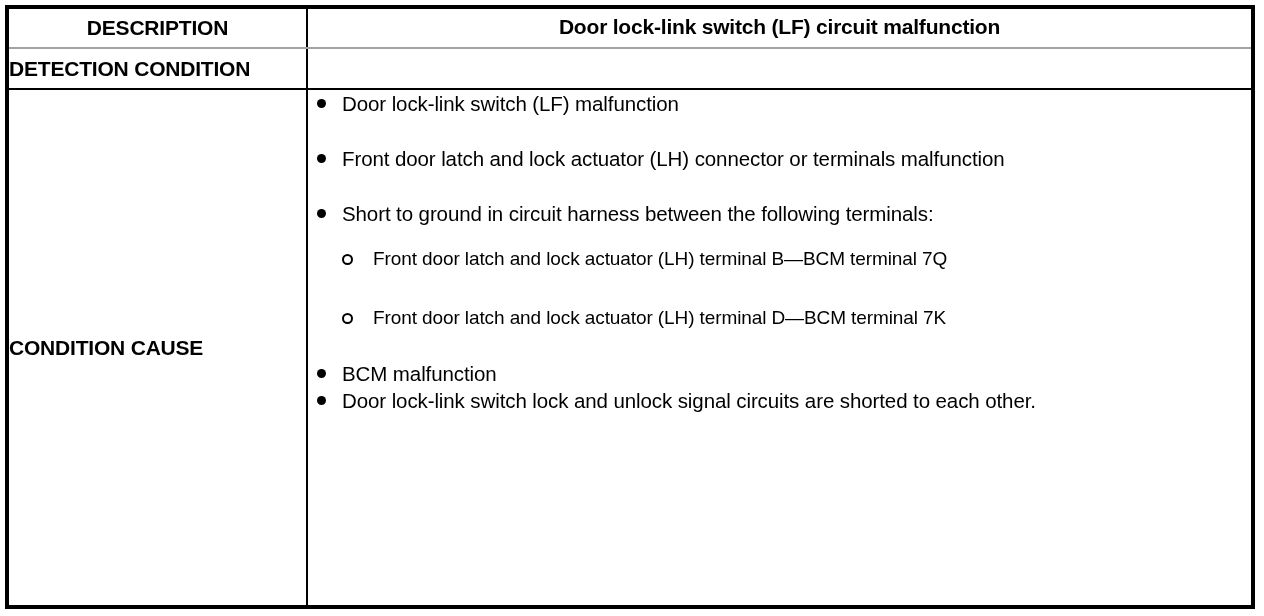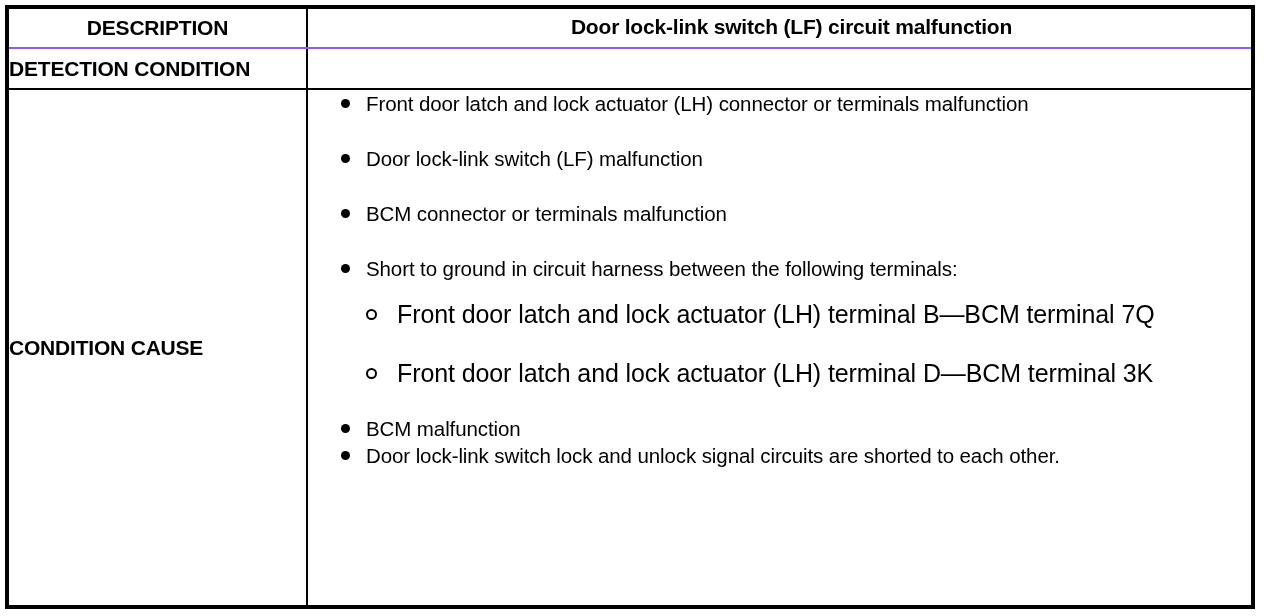--- a/index.html
+++ b/index.html
@@ -34,21 +34,21 @@
     background: #ffffff;
     display: flex;
     flex-direction: column;
   }
 
   .trow {
     display: flex;
     box-sizing: border-box;
     width: 100%;
   }
-  .trow.r-description { height: 40px; border-bottom: 2px solid #8b5cf6; }
+  .trow.r-description { height: 40px; border-bottom: 2px solid #a3a3a3; }
   .trow.r-detection   { height: 41px; border-bottom: 2px solid #000; }
   .trow.r-cause       { flex: 1 1 auto; }
 
   .cell-label {
     box-sizing: border-box;
     width: 299px;
     flex: 0 0 299px;
     border-right: 2px solid #000;
     display: flex;
     align-items: center;
@@ -57,21 +57,20 @@
     letter-spacing: -0.2px;
     font-stretch: condensed;
   }
   .cell-label.center { justify-content: center; }
   .cell-label.leftpad { justify-content: flex-start; padding-left: 0; }
 
   .cell-content {
     box-sizing: border-box;
     flex: 1 1 auto;
     position: relative;
-    padding-left: 24px;
   }
 
   
   .desc-title {
     width: 100%;
     text-align: center;
     font-weight: bold;
     font-size: 21px;
     line-height: 36px;
     letter-spacing: -0.2px;
@@ -133,21 +132,21 @@
   
   ul.sublist {
     list-style: none;
     margin: 18px 0 0 0;
     padding: 0;
   }
   ul.sublist li.subitem {
     position: relative;
     padding-left: 31px;
     margin-bottom: 31px;
-    font-size: 25px;
+    font-size: 19px;
     line-height: 28px;
     letter-spacing: -0.1px;
   }
   ul.sublist li.subitem.last { margin-bottom: 22px; }
   ul.sublist li.subitem > .bullet-ring {
     position: absolute;
     left: 0px;
     top: 9px;
     width: 7px;
     height: 7px;
@@ -173,40 +172,37 @@
     <div class="trow r-detection">
       <div class="cell-label leftpad">DETECTION CONDITION</div>
     </div>
 
     <div class="trow r-cause">
       <div class="cell-label leftpad">CONDITION CAUSE</div>
       <div class="cell-content">
         <ul class="blist cause-list">
 
           <li class="bitem">
+            <span class="bullet-dot"></span><span>Door lock-link switch (LF) malfunction</span>
+          </li>
+
+          <li class="bitem">
             <span class="bullet-dot"></span><span>Front door latch and lock actuator (LH) connector or terminals malfunction</span>
           </li>
 
-          <li class="bitem">
-            <span class="bullet-dot"></span><span>Door lock-link switch (LF) malfunction</span>
-          </li>
-
-          <li class="bitem">
-            <span class="bullet-dot"></span><span>BCM connector or terminals malfunction</span>
-          </li>
 
           <li class="bitem">
             <span class="bullet-dot"></span><span>Short to ground in circuit harness between the following terminals:</span>
 
             <ul class="sublist">
               <li class="subitem">
                 <span class="bullet-ring"></span><span>Front door latch and lock actuator (LH) terminal B—BCM terminal 7Q</span>
               </li>
               <li class="subitem last">
-                <span class="bullet-ring"></span><span>Front door latch and lock actuator (LH) terminal D—BCM terminal 3K</span>
+                <span class="bullet-ring"></span><span>Front door latch and lock actuator (LH) terminal D—BCM terminal 7K</span>
               </li>
             </ul>
           </li>
 
           <li class="bitem last">
             <span class="bullet-dot"></span><span>BCM malfunction</span>
           </li>
 
           <li class="bitem">
             <span class="bullet-dot"></span><span>Door lock-link switch lock and unlock signal circuits are shorted to each other.</span>

